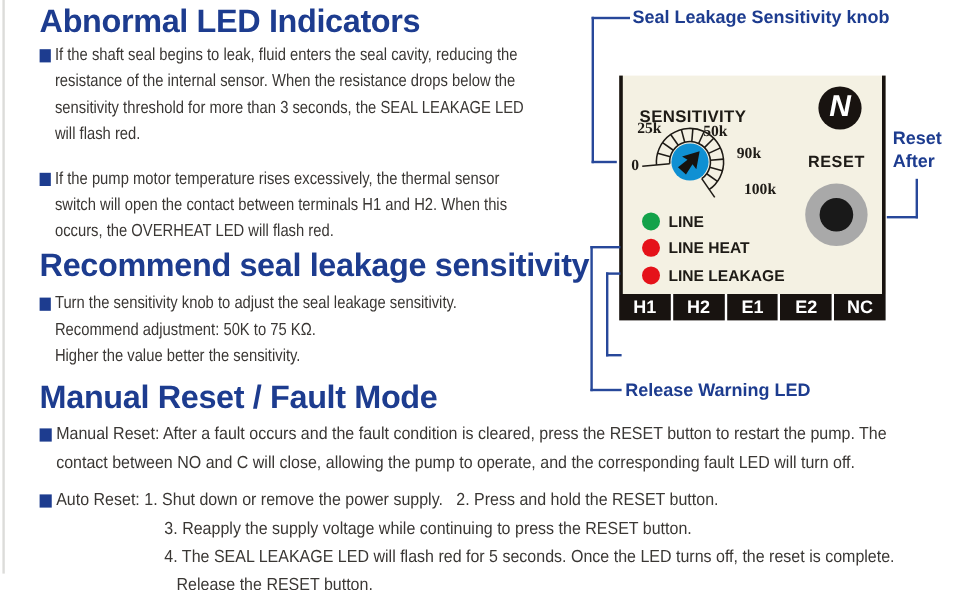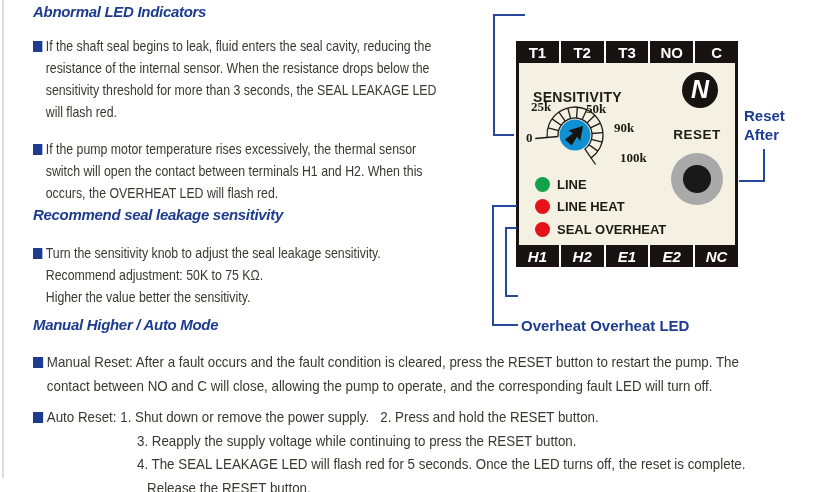--- a/index.html
+++ b/index.html
@@ -9,40 +9,40 @@
     --panel-cream:#f4f1e3;
     --strip-black:#181310;
     --panel-ink:#1e1b16;
   }
   html,body{margin:0;padding:0;background:#fff;}
   .page{position:relative;width:816px;height:492px;background:#ffffff;overflow:hidden;
         font-family:"Liberation Sans", sans-serif;}
   .edge{position:absolute;left:2px;top:0;width:2px;height:478px;background:#dcdcda;}
 
   
-  .h{position:absolute;font-weight:bold;color:var(--blue);font-size:15px;
-     letter-spacing:-0.3px;white-space:nowrap;font-style:italic;}
+  .h{position:absolute;font-weight:bold;color:var(--blue);font-size:27px;
+     letter-spacing:-0.3px;white-space:nowrap;}
 
   
   .para{position:absolute;color:var(--ink);font-size:14.5px;transform-origin:left top;}
   .s85{transform:scaleX(0.85);}
   .s92{transform:scaleX(0.92);}
   .para .line{display:flex;align-items:flex-start;height:22px;line-height:22px;}
   .para.wide .line{height:23.5px;line-height:23.5px;}
   .para .line span{white-space:pre;}
   .bullet{flex:none;width:11px;height:11px;background:var(--blue);margin:6px 4px 0 0;}
   .ind{padding-left:15px;}
   .ind2{padding-left:113px;}
   .ind3{padding-left:124px;}
 
   
   .panel{position:absolute;left:516px;top:41px;width:222px;height:226px;}
   .tstrip{position:absolute;left:0;width:222px;height:22px;display:flex;gap:2px;}
   .tstrip.top{top:0;}
-  .tstrip.bot{top:204px;font-style:italic;}
+  .tstrip.bot{top:204px;}
   .tcell{flex:1;background:var(--strip-black);color:#fff;font-weight:bold;font-size:15px;
          display:flex;align-items:center;justify-content:center;letter-spacing:0;}
   .pbody{position:absolute;left:0;top:22px;width:216px;height:182px;background:var(--panel-cream);
          border-left:3px solid var(--strip-black);border-right:3px solid var(--strip-black);}
   .sens{position:absolute;left:14px;top:6px;font-size:14px;font-weight:bold;color:var(--panel-ink);letter-spacing:0.3px;margin-top:20px;}
   .logo{position:absolute;left:163px;top:9px;width:36px;height:36px;border-radius:50%;
         background:var(--strip-black);display:flex;align-items:center;justify-content:center;}
   .logo span{color:#fff;font-weight:bold;font-style:italic;font-size:25px;line-height:1;padding-bottom:2px;}
   .dial{position:absolute;left:13px;top:34px;}
   .dlabel{position:absolute;font-size:13px;font-weight:bold;color:var(--panel-ink);white-space:nowrap;font-family:Liberation Serif, serif;}
@@ -106,21 +106,21 @@
         <span>Turn the sensitivity knob to adjust the seal leakage sensitivity.</span>
       </div>
     <div class="line ind">
         <span>Recommend adjustment: 50K to 75 KΩ.</span>
       </div>
     <div class="line ind">
         <span>Higher the value better the sensitivity.</span>
       </div>
   </div>
 
-  <div class="h" style="left:33px;top:316px">Manual Higher / Auto Mode</div>
+  <div class="h" style="left:33px;top:316px">Manual Reset / Fault Mode</div>
 
   <div class="para wide s92" style="left:33px;top:351px">
     <div class="line">
         <span class="bullet"></span>
         <span>Manual Reset: After a fault occurs and the fault condition is cleared, press the RESET button to restart the pump. The</span>
       </div>
     <div class="line ind">
         <span>contact between NO and C will close, allowing the pump to operate, and the corresponding fault LED will turn off.</span>
       </div>
   </div>
@@ -135,27 +135,20 @@
       </div>
     <div class="line ind2">
         <span>4. The SEAL LEAKAGE LED will flash red for 5 seconds. Once the LED turns off, the reset is complete.</span>
       </div>
     <div class="line ind3">
         <span>Release the RESET button.</span>
       </div>
   </div>
 
   <div class="panel">
-    <div class="tstrip top">
-      <div class="tcell">T1</div>
-      <div class="tcell">T2</div>
-      <div class="tcell">T3</div>
-      <div class="tcell">NO</div>
-      <div class="tcell">C</div>
-    </div>
 
     <div class="pbody">
       <div class="sens">SENSITIVITY</div>
 
       <div class="logo">
         <span>N</span>
       </div>
 
       <svg class="dial" width="92" height="84" viewBox="0 0 92 84">
         <g stroke="#1e1b16" stroke-width="1.3" fill="none">
@@ -192,38 +185,39 @@
       <div class="ledrow" style="top:114px">
         <span class="dot g"></span>
         <span class="llabel">LINE</span>
       </div>
       <div class="ledrow" style="top:136px">
         <span class="dot r"></span>
         <span class="llabel">LINE HEAT</span>
       </div>
       <div class="ledrow" style="top:159px">
         <span class="dot r"></span>
-        <span class="llabel">SEAL OVERHEAT</span>
+        <span class="llabel">LINE LEAKAGE</span>
       </div>
     </div>
 
     <div class="tstrip bot">
       <div class="tcell">H1</div>
       <div class="tcell">H2</div>
       <div class="tcell">E1</div>
       <div class="tcell">E2</div>
       <div class="tcell">NC</div>
     </div>
   </div>
 
+  <div class="callout" style="left:527px;top:6px">Seal Leakage Sensitivity knob</div>
   <div class="callout" style="left:744px;top:106px;line-height:19px">
     <div>Reset</div>
     <div>After</div>
   </div>
-  <div class="callout" style="left:521px;top:317px">Overheat Overheat LED</div>
+  <div class="callout" style="left:521px;top:317px">Release Warning LED</div>
 
   <div class="cl" style="left:493px;top:14px;width:32px;height:2px"></div>
   <div class="cl" style="left:493px;top:14px;width:2px;height:122px"></div>
   <div class="cl" style="left:493px;top:134px;width:21px;height:2px"></div>
 
   <div class="cl" style="left:763px;top:149px;width:2px;height:33px"></div>
   <div class="cl" style="left:739px;top:180px;width:26px;height:2px"></div>
 
   <div class="cl" style="left:505px;top:227px;width:12px;height:2px"></div>
   <div class="cl" style="left:505px;top:227px;width:2px;height:70px"></div>

